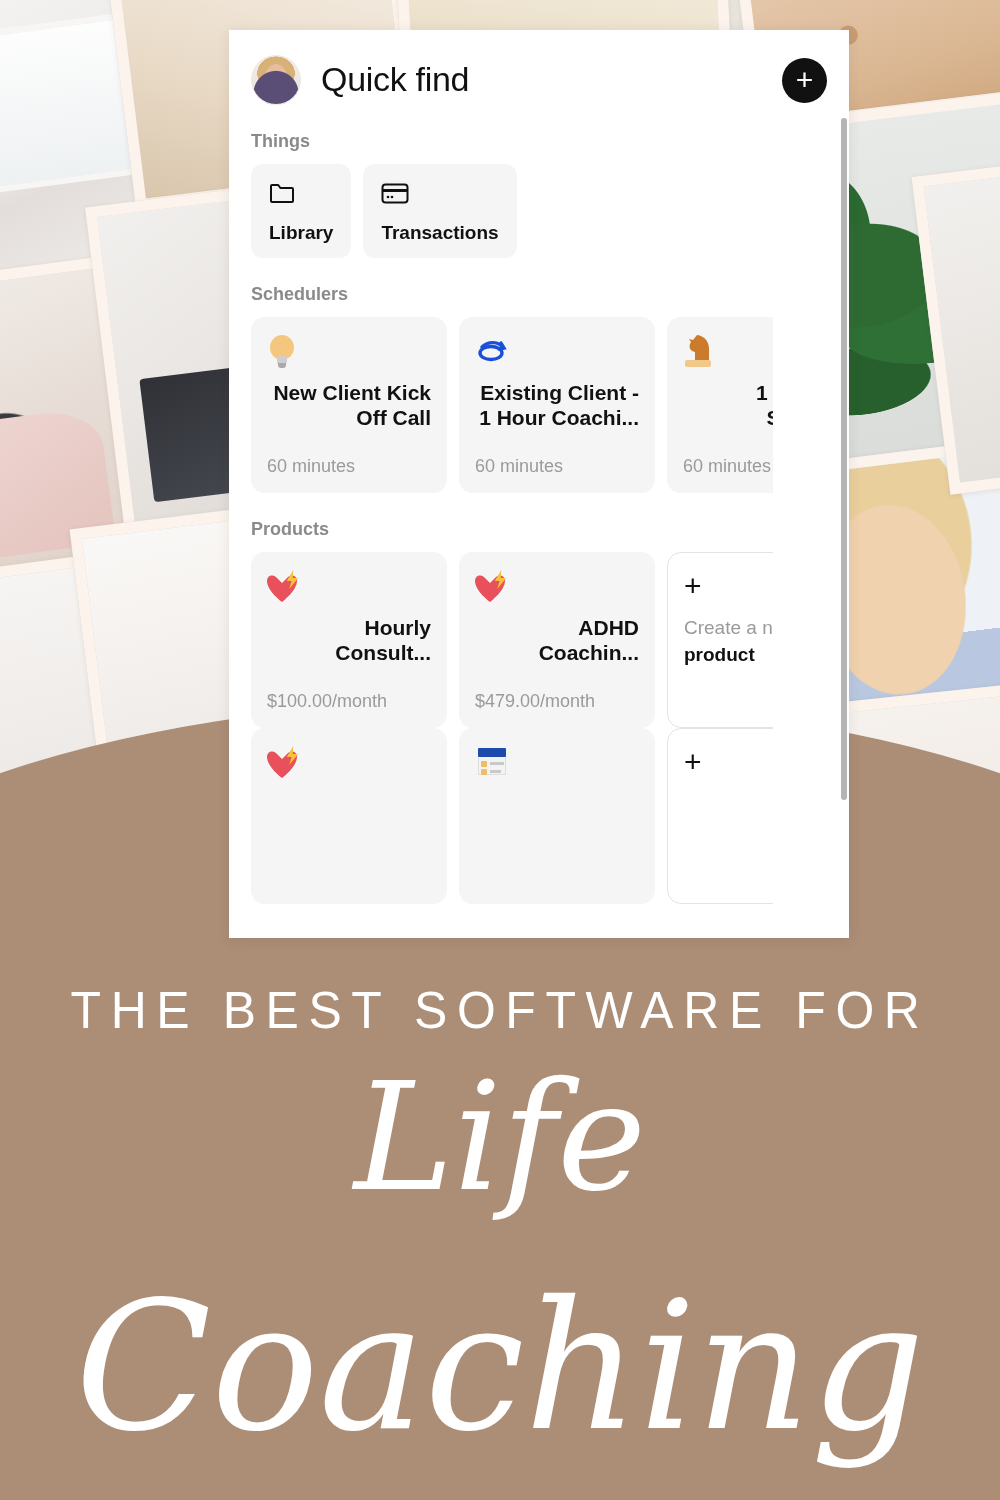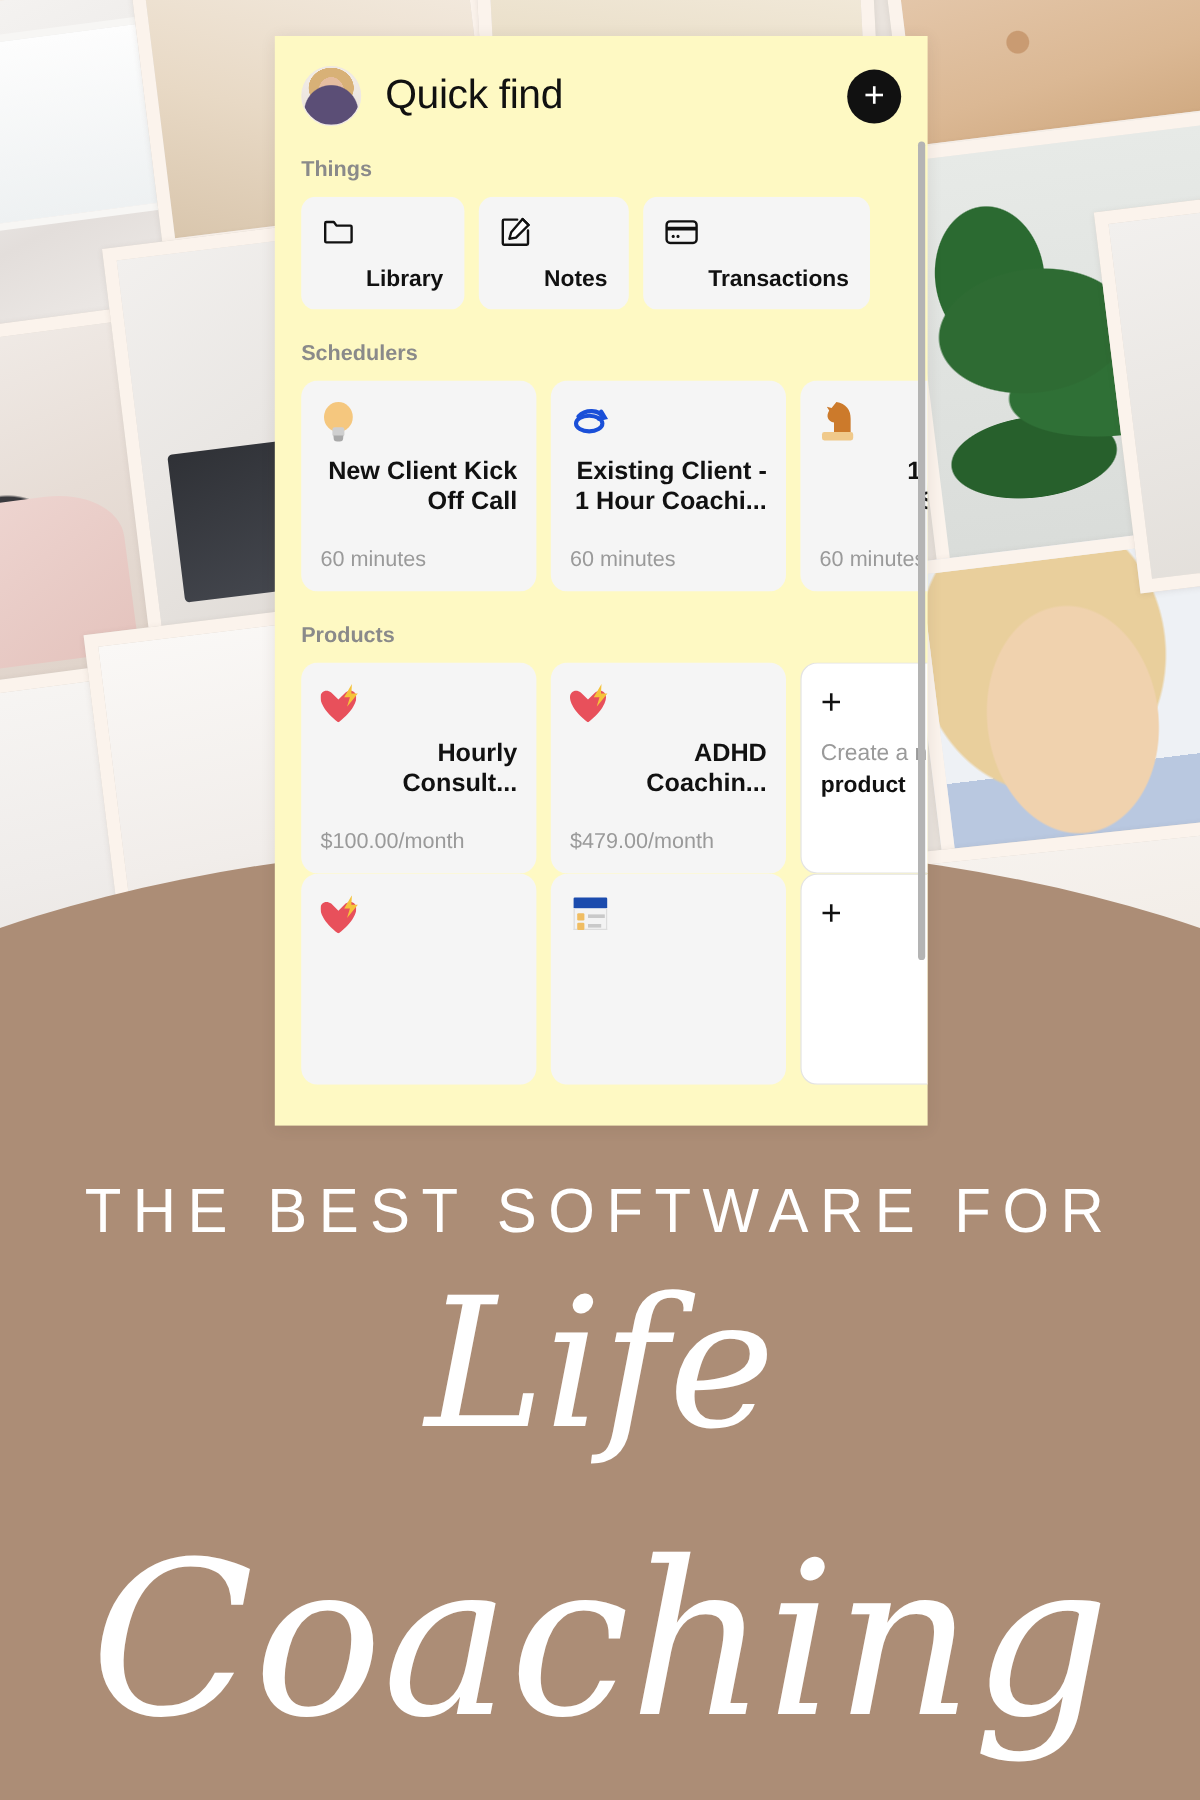--- a/index.html
+++ b/index.html
@@ -148,22 +148,22 @@
   #tan-base {
     position: absolute;
     left: 0; bottom: 0; width: 1000px; height: 560px;
     background: #ac8d76;
   }
 
   
   #app-panel {
     position: absolute;
     left: 229px; top: 30px;
-    width: 544px; height: 908px;
-    background: #fef9c3;
+    width: 620px; height: 908px;
+    background: #ffffff;
     overflow: hidden;
     box-shadow: 0 2px 12px rgba(70,50,36,.10);
   }
 
   .panel-header {
     display: flex; align-items: center;
     padding: 25px 22px 0 22px;
     gap: 20px;
   }
   .avatar {
@@ -202,21 +202,21 @@
   }
 
   
   .thing-card {
     background: #f5f5f5; border-radius: 12px;
     padding: 16px 18px 14px 18px;
     display: flex; flex-direction: column; gap: 16px;
     cursor: pointer; flex: 0 0 auto;
   }
   .thing-card .glyph { height: 26px; display: flex; align-items: center; }
-  .thing-card .lbl { font-size: 19px; font-weight: 700; color: #111; white-space: nowrap; margin-left: 36px; }
+  .thing-card .lbl { font-size: 19px; font-weight: 700; color: #111; white-space: nowrap; }
 
   
   .big-card {
     background: #f5f5f5; border-radius: 14px;
     width: 196px; flex: 0 0 196px; height: 176px;
     padding: 18px 16px 16px 16px;
     display: flex; flex-direction: column; cursor: pointer;
   }
   .big-card .emoji { font-size: 32px; line-height: 1; height: 40px; }
   .big-card .title {
@@ -337,30 +337,20 @@
 
       <div class="thing-card">
         <span class="glyph">
           <svg width="26" height="22" viewBox="0 0 26 22" fill="none" stroke="#111" stroke-width="2" stroke-linejoin="round">
             <path d="M2 19V4a1 1 0 0 1 1-1h6.2l2.2 3H23a1 1 0 0 1 1 1v12a1 1 0 0 1-1 1H3a1 1 0 0 1-1-1z"></path>
           </svg>
         </span>
         <span class="lbl">Library</span>
       </div>
 
-      <div class="thing-card">
-        <span class="glyph">
-          <svg width="25" height="25" viewBox="0 0 25 25" fill="none" stroke="#111" stroke-width="2" stroke-linejoin="round" stroke-linecap="round">
-            <path d="M14 2H3a1 1 0 0 0-1 1v19a1 1 0 0 0 1 1h19a1 1 0 0 0 1-1V11"></path>
-            <path d="M18.5 1.5l5 5L13 17l-5.5 1L9 12.5z" fill="#fff"></path>
-            <path d="M18.5 1.5l5 5"></path>
-          </svg>
-        </span>
-        <span class="lbl">Notes</span>
-      </div>
 
       <div class="thing-card">
         <span class="glyph">
           <svg width="28" height="21" viewBox="0 0 28 21" fill="none" stroke="#111" stroke-width="2">
             <rect x="1.5" y="1.5" width="25" height="18" rx="3"></rect>
             <path d="M1.5 7.5h25" stroke-width="3"></path>
             <circle cx="7" cy="14" r="1.3" fill="#111" stroke="none"></circle>
             <circle cx="11" cy="14" r="1.3" fill="#111" stroke="none"></circle>
           </svg>
         </span>

